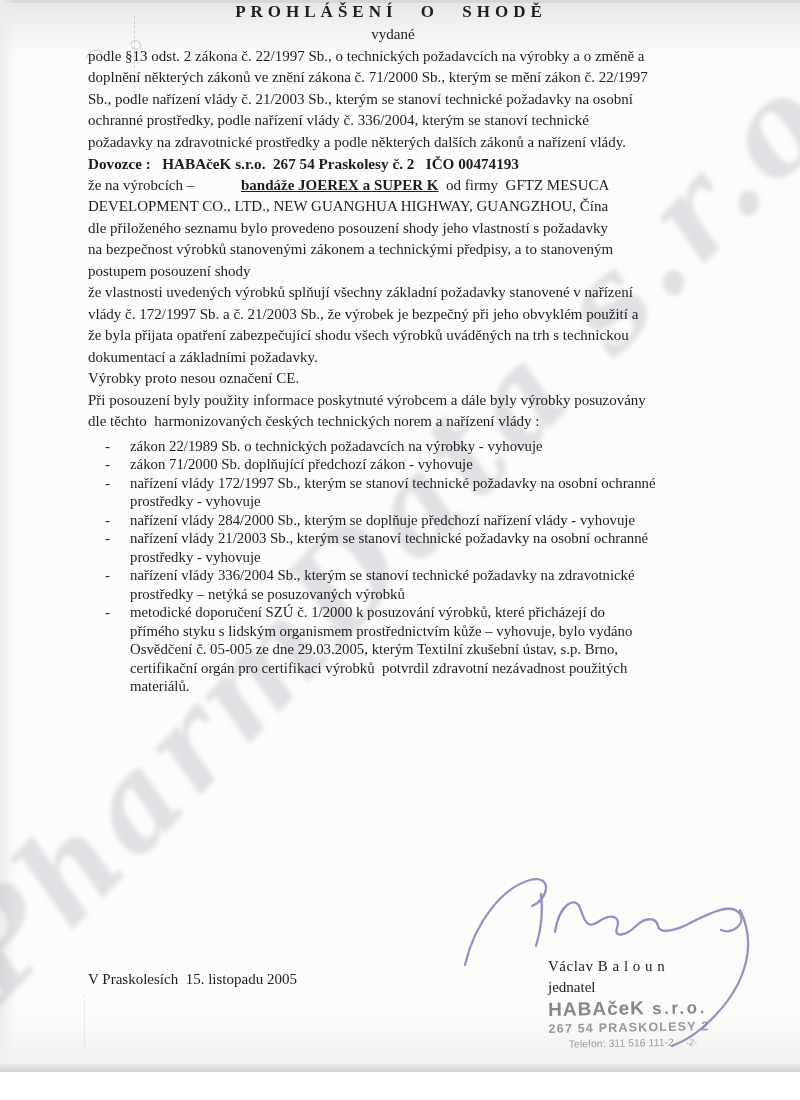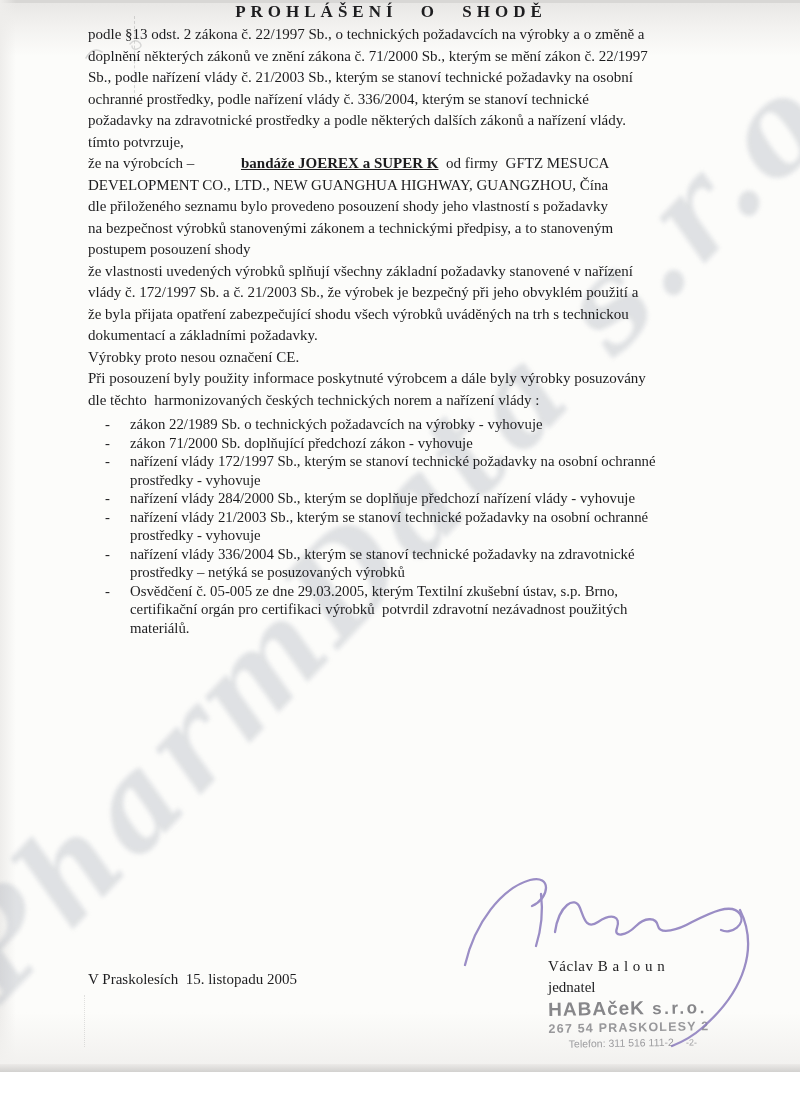--- a/index.html
+++ b/index.html
@@ -83,26 +83,27 @@
 
   <svg class="pencil" width="90" height="34" viewBox="0 0 90 34">
     <path d="M4,24 q7,-12 16,-6" fill="none" stroke="#b5b5b5" stroke-width="1.6" stroke-linecap="round"></path>
     <path d="M48,10 q5,-6 10,-1 q3,4 -3,6 q-5,1 -5,-3" fill="none" stroke="#bcbcbc" stroke-width="1.4" stroke-linecap="round"></path>
   </svg>
 
   <div class="watermark">PharmData s.r.o.</div>
 
   <div class="content">
     <p class="title">PROHLÁŠENÍ O SHODĚ</p>
+    <p class="subtitle">vydané</p>
     <p class="intro">podle §13 odst. 2 zákona č. 22/1997 Sb., o technických požadavcích na výrobky a o změně a
 doplnění některých zákonů ve znění zákona č. 71/2000 Sb., kterým se mění zákon č. 22/1997
 Sb., podle nařízení vlády č. 21/2003 Sb., kterým se stanoví technické požadavky na osobní
 ochranné prostředky, podle nařízení vlády č. 336/2004, kterým se stanoví technické
 požadavky na zdravotnické prostředky a podle některých dalších zákonů a nařízení vlády.</p>
-    <p class="confirms">tímto potvrzuje,</p>
+    <p class="importer">Dovozce :   HABAčeK s.r.o.  267 54 Praskolesy č. 2   IČO 00474193</p>
     <p class="products"><span>že na výrobcích – </span><span class="hl">bandáže JOEREX a SUPER K</span><span>  od firmy  GFTZ MESUCA
 DEVELOPMENT CO., LTD., NEW GUANGHUA HIGHWAY, GUANGZHOU, Čína
 dle přiloženého seznamu bylo provedeno posouzení shody jeho vlastností s požadavky
 na bezpečnost výrobků stanovenými zákonem a technickými předpisy, a to stanoveným
 postupem posouzení shody</span></p>
     <p class="declaration">že vlastnosti uvedených výrobků splňují všechny základní požadavky stanovené v nařízení
 vlády č. 172/1997 Sb. a č. 21/2003 Sb., že výrobek je bezpečný při jeho obvyklém použití a
 že byla přijata opatření zabezpečující shodu všech výrobků uváděných na trh s technickou
 dokumentací a základními požadavky.</p>
     <p class="ce">Výrobky proto nesou označení CE.</p>
@@ -132,21 +133,23 @@
           <span class="norm-text"><span>nařízení vlády 21/2003 Sb., kterým se stanoví technické požadavky na osobní ochranné
 prostředky - vyhovuje</span><span class="b"></span><span></span></span>
         </li>
       <li>
           <span class="marker">-</span>
           <span class="norm-text"><span>nařízení vlády 336/2004 Sb., kterým se stanoví technické požadavky na zdravotnické
 prostředky – netýká se posuzovaných výrobků</span><span class="b"></span><span></span></span>
         </li>
       <li>
           <span class="marker">-</span>
-          <span class="norm-text"><span class="b">Osvědčení č. 05-005</span><span> ze dne 29.03.2005, kterým Textilní zkušební ústav, s.p. Brno,
+          <span class="norm-text"><span>metodické doporučení SZÚ č. 1/2000 k posuzování výrobků, které přicházejí do
+přímého styku s lidským organismem prostřednictvím kůže – vyhovuje, bylo vydáno
+</span><span class="b">Osvědčení č. 05-005</span><span> ze dne 29.03.2005, kterým Textilní zkušební ústav, s.p. Brno,
 certifikační orgán pro certifikaci výrobků  potvrdil zdravotní nezávadnost použitých
 materiálů.</span></span>
         </li>
     </ul>
   </div>
 
   <p class="place-date">V Praskolesích  15. listopadu 2005</p>
 
   <div class="sign-block">
     <div class="signer-name">Václav B a l o u n</div>

